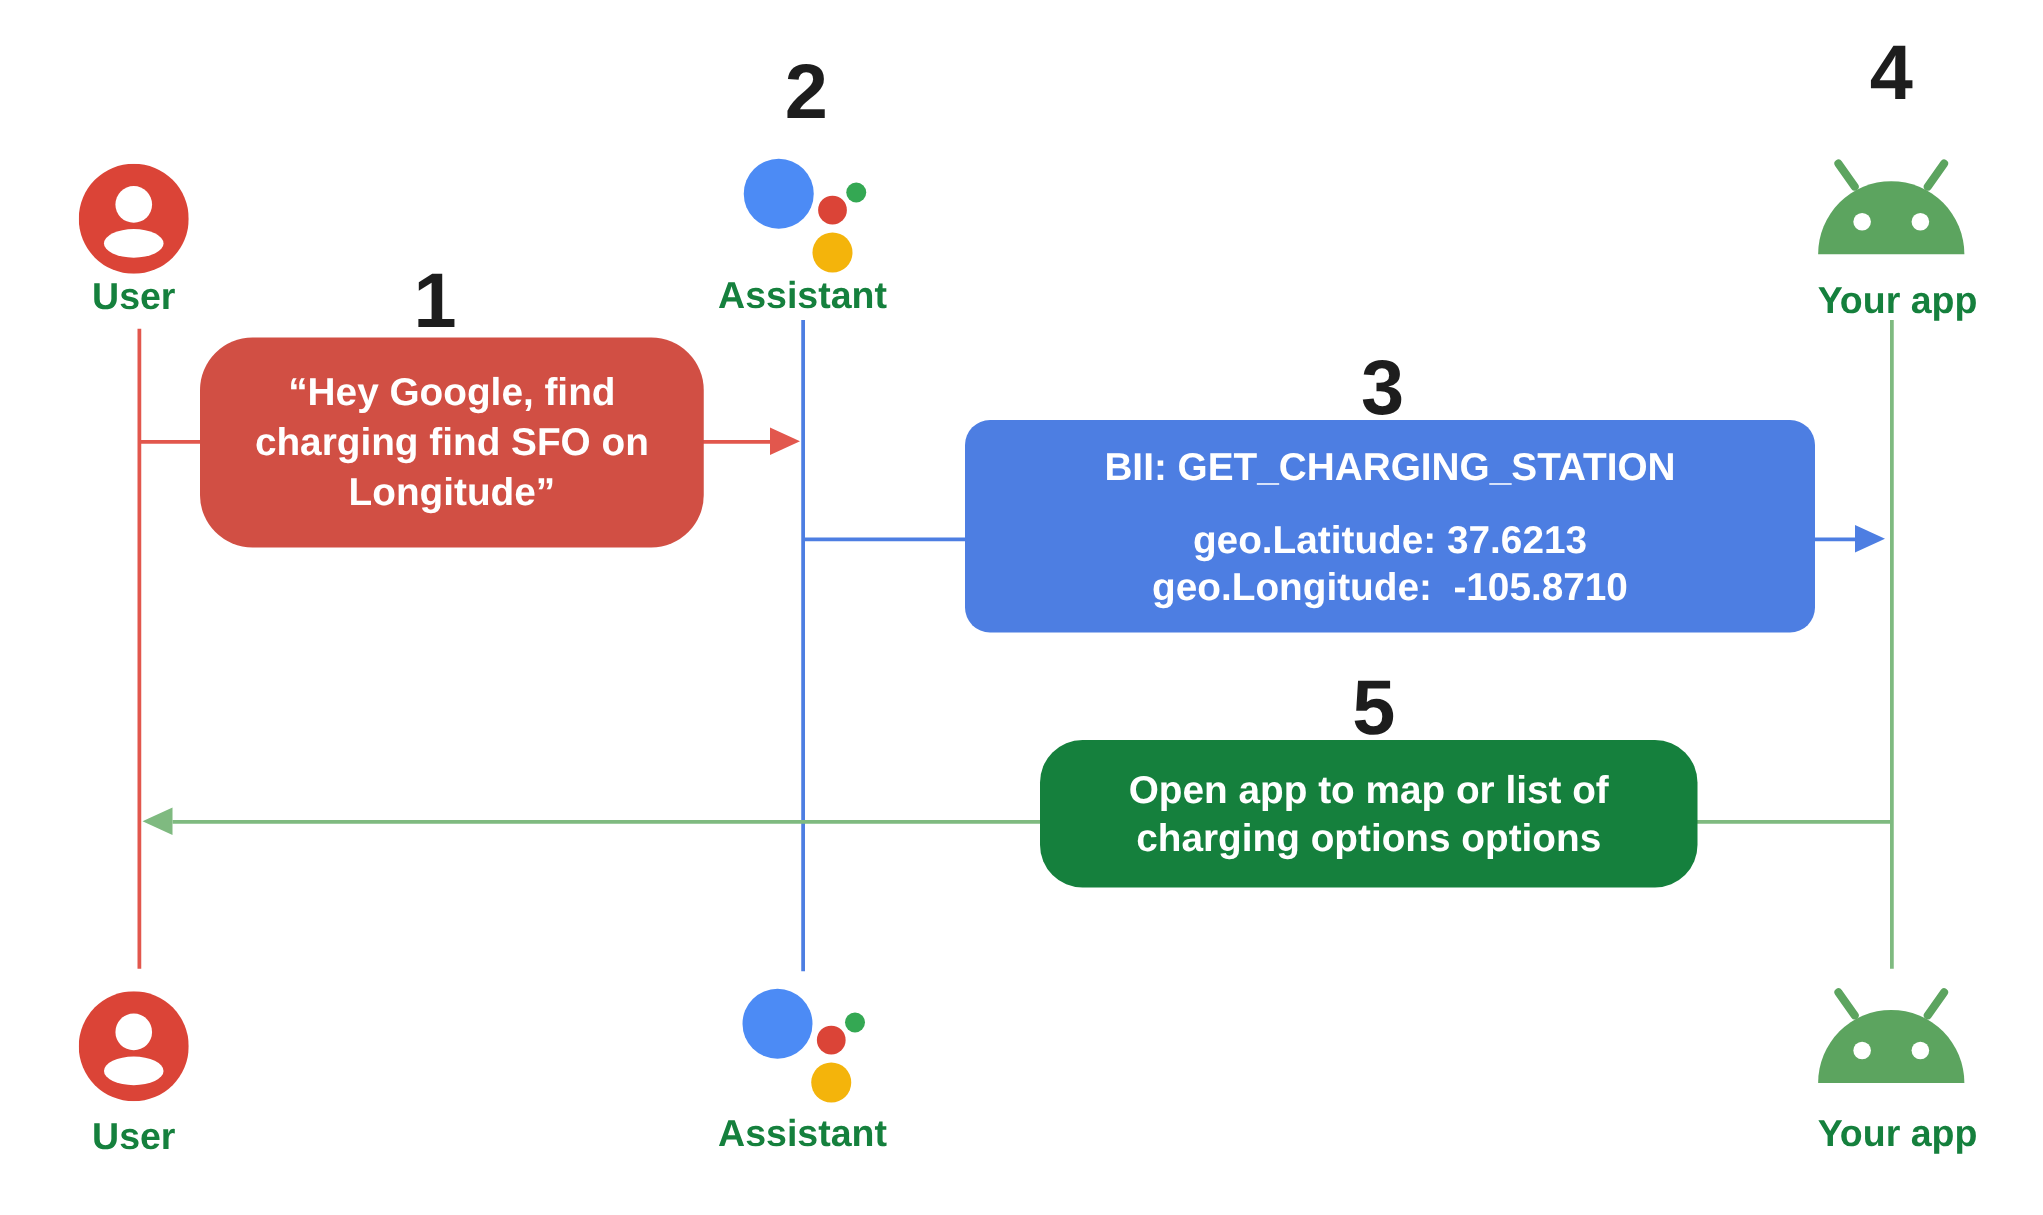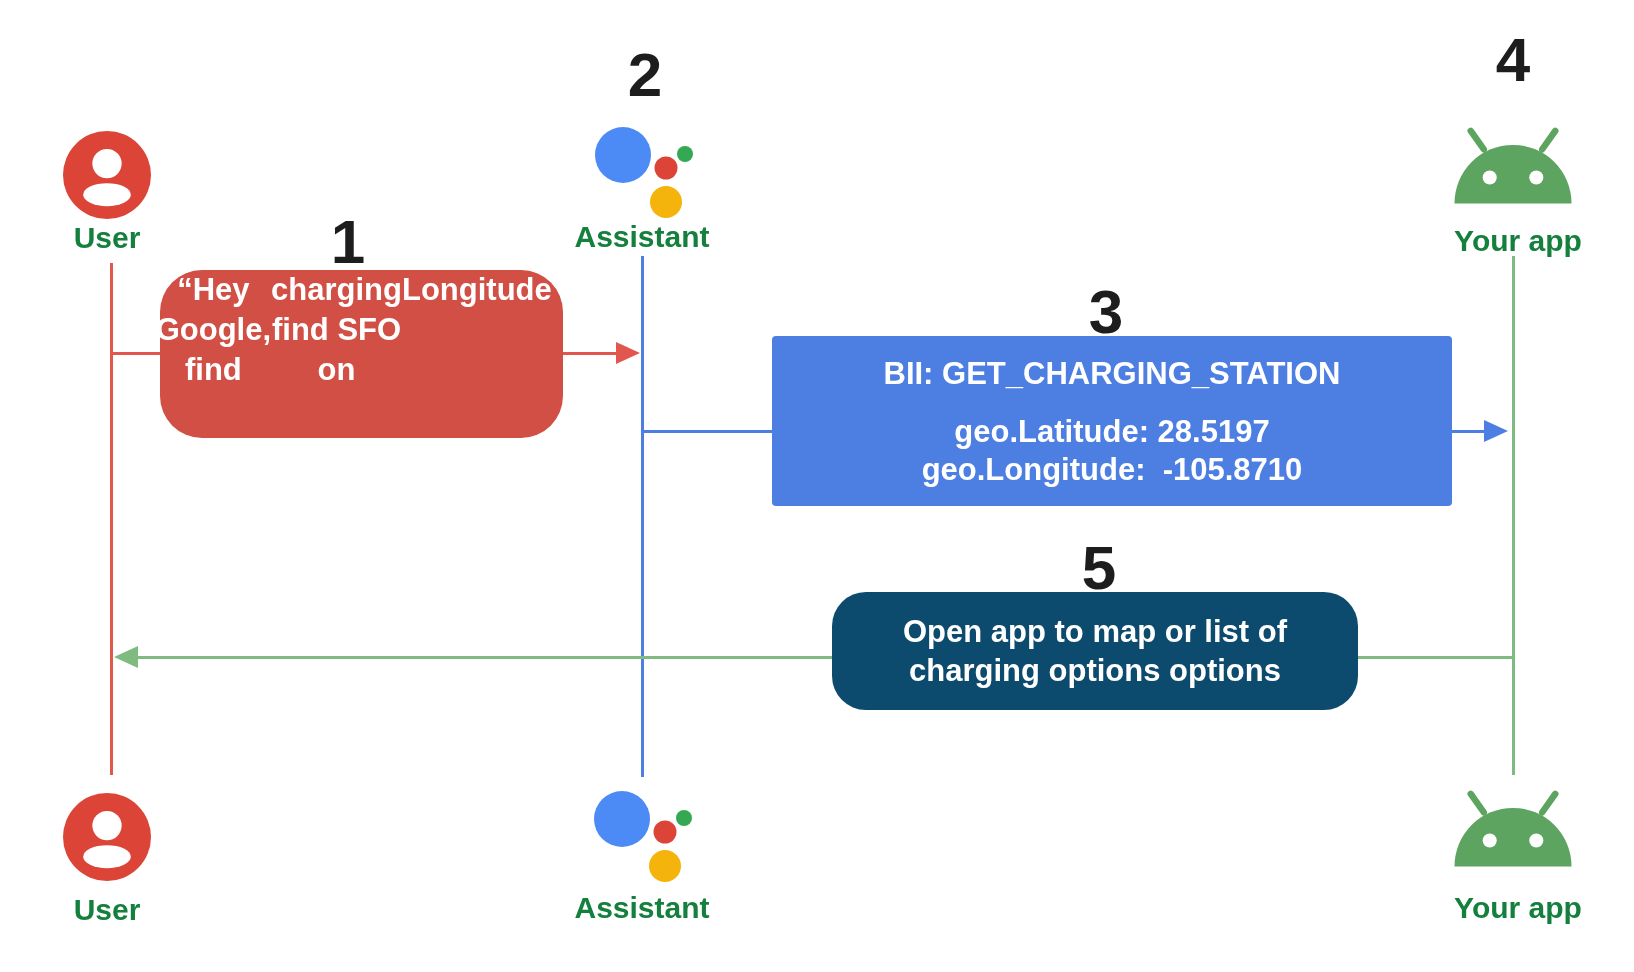--- a/index.html
+++ b/index.html
@@ -29,31 +29,31 @@
   #num1 { left:348px;  top:241px; }
   #num2 { left:645px;  top:74px;  }
   #num3 { left:1106px; top:311px; }
   #num4 { left:1513px; top:59px;  }
   #num5 { left:1099px; top:567px; }
 
   
   .msg-box { position:absolute; z-index:2; color:#ffffff; font-weight:bold; text-align:center; box-sizing:border-box; }
   #bubble-user {
     left:160px; top:270px; width:403px; height:168px; border-radius:42px; background:#D14F44;
-    font-size:31px; line-height:40px; display:flex; flex-direction:row; justify-content:center;
+    font-size:31px; line-height:40px; display:flex; flex-direction:column; justify-content:center;
   }
   #box-bii {
-    left:772px; top:336px; width:680px; height:170px; border-radius:4px; background:#4D7EE2;
+    left:772px; top:336px; width:680px; height:170px; border-radius:20px; background:#4D7EE2;
     font-size:31px;
   }
   #box-bii .bii-title { margin-top:18px; line-height:40px; }
   #box-bii .bii-params { margin-top:19px; line-height:38px; }
   #box-bii .bii-param { white-space:pre; }
   #box-open {
-    left:832px; top:592px; width:526px; height:118px; border-radius:34px; background:#0c4a6e;
+    left:832px; top:592px; width:526px; height:118px; border-radius:34px; background:#15803d;
     font-size:31px; line-height:39px; display:flex; flex-direction:column; justify-content:center;
   }
 
   
   .icon { position:absolute; z-index:2; }
   #icon-user-top      { left:63px;   top:131px; width:88px;  height:88px; }
   #icon-user-bottom   { left:63px;   top:793px; width:88px;  height:88px; }
   #icon-asst-top      { left:590px;  top:110px; width:112px; height:112px; }
   #icon-asst-bottom   { left:589px;  top:774px; width:112px; height:112px; }
   #icon-app-top       { left:1448px; top:123px; width:130px; height:85px; }
@@ -91,21 +91,21 @@
 
   <div class="msg-box" id="bubble-user">
     <div>“Hey Google, find</div>
     <div>charging find SFO on</div>
     <div>Longitude”</div>
   </div>
 
   <div class="msg-box" id="box-bii">
     <div class="bii-title">BII: GET_CHARGING_STATION</div>
     <div class="bii-params">
-      <div class="bii-param">geo.Latitude: 28.5197</div>
+      <div class="bii-param">geo.Latitude: 37.6213</div>
       <div class="bii-param">geo.Longitude:  -105.8710</div>
     </div>
   </div>
 
   <div class="msg-box" id="box-open">
     <div>Open app to map or list of</div>
     <div>charging options options</div>
   </div>
 
   <svg class="icon" id="icon-user-top" viewBox="0 0 96 96">

